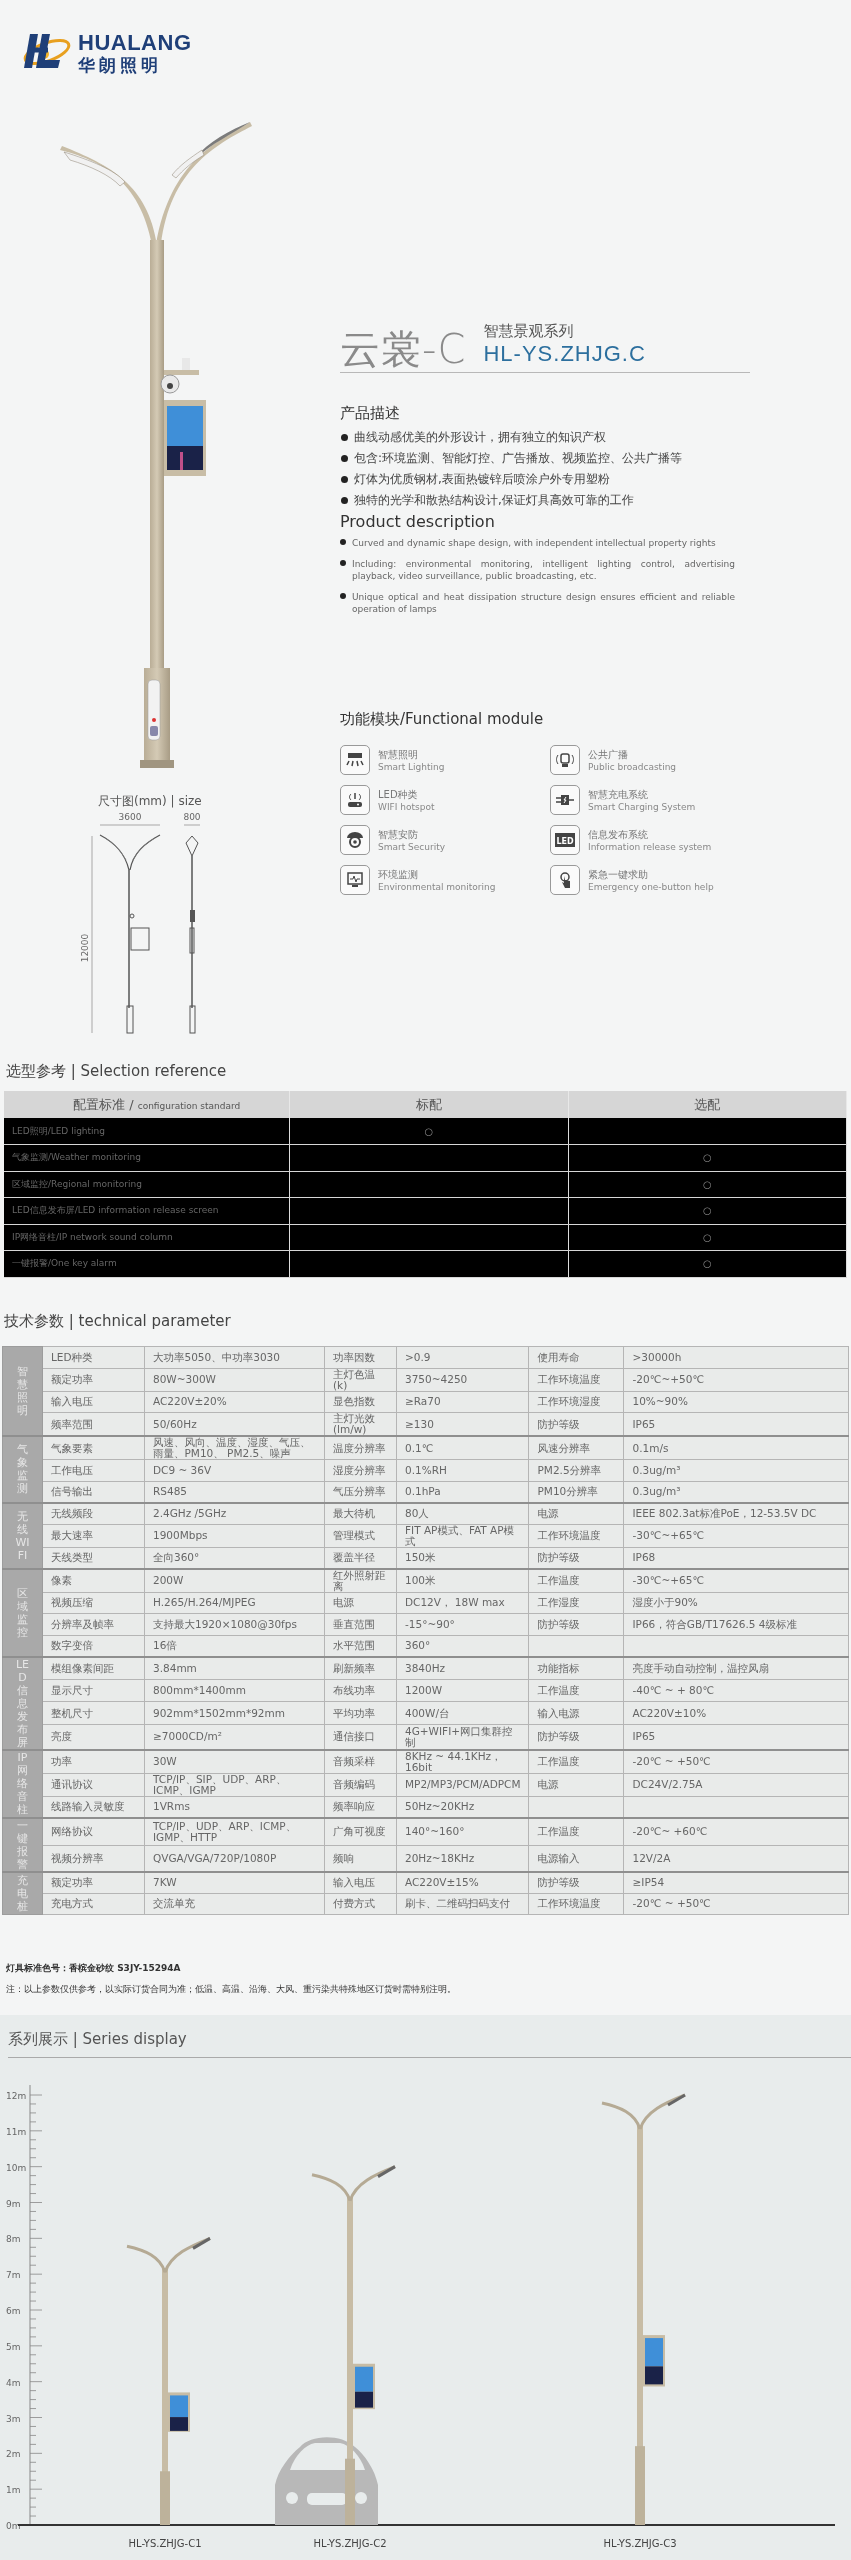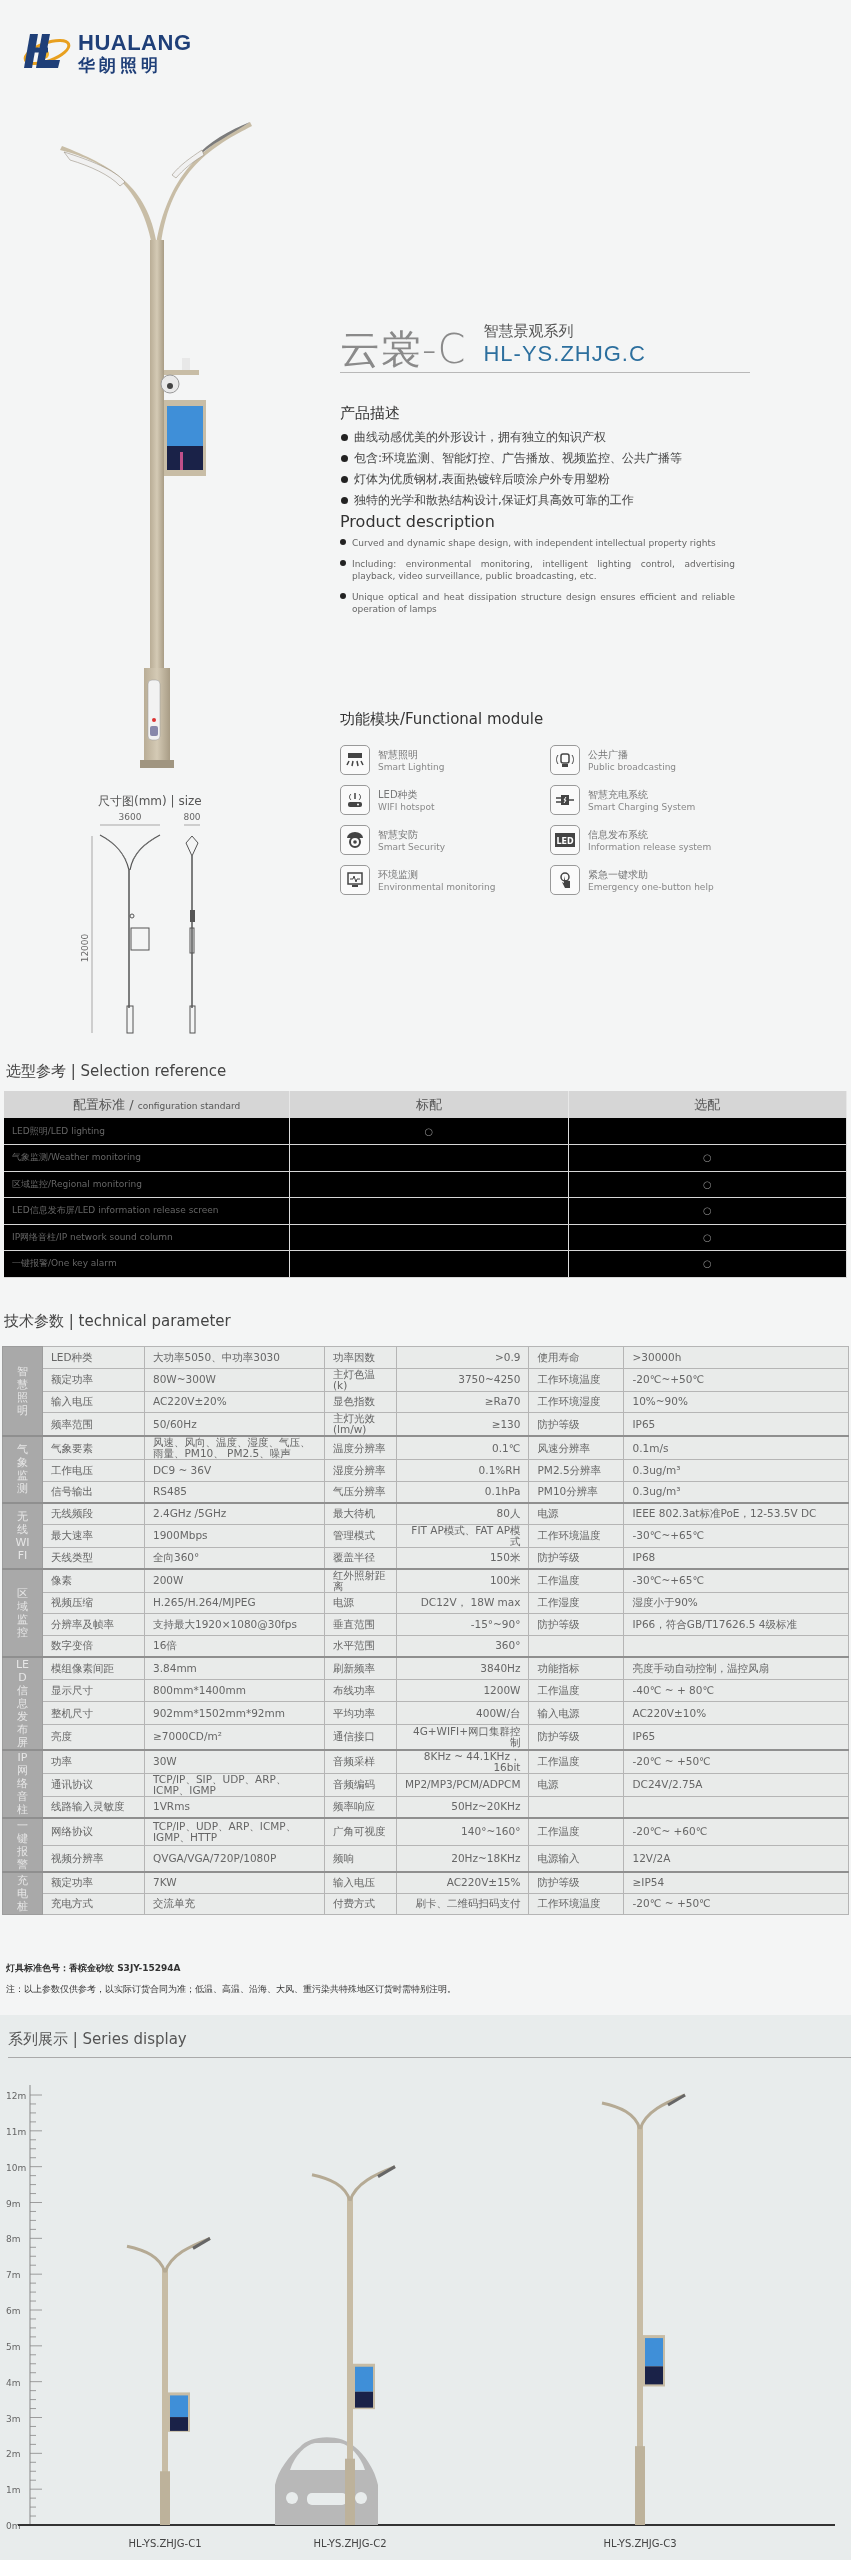--- a/index.html
+++ b/index.html
@@ -55,21 +55,21 @@
 
   
   #tech-title { left: 4px; top: 1312px; font-size: 15px; color: #444; }
   #tech-table { left: 2px; top: 1346px; width: 847px; border-collapse: collapse; background: #e9ebea; }
   #tech-table td { border: 1px solid #b5b5b5; font-size: 10.5px; color: #666; padding: 0 8px; line-height: 11px; height: 21.5px; }
   #tech-table td.group { background: #a9a9a9; color: #e6e6e6; width: 40px; text-align: center; font-size: 11px; line-height: 13px; padding: 0 10px; border-color: #9c9c9c; word-break: break-all; }
   #tech-table tr.gstart td { border-top: 2px solid #8f8f8f; }
   #tech-table td.c1 { width: 102px; margin-top: 7px; }
   #tech-table td.c2 { width: 180px; }
   #tech-table td.c3 { width: 72px; }
-  #tech-table td.c4 { width: 96px; text-align: right; }
+  #tech-table td.c4 { width: 96px; }
   #tech-table td.c5 { width: 95px; }
 
   #note1 { left: 6px; top: 1962px; font-size: 9px; color: #333; font-weight:bold; }
   #note2 { left: 6px; top: 1983px; font-size: 9px; color: #333; }
 
   
   #series-bg { left: 0; top: 2015px; width: 851px; height: 545px; background: #e8ecec; }
   #series-title { left: 8px; top: 2030px; font-size: 15px; color: #555; }
   #series-rule { left: 8px; top: 2057px; width: 843px; height: 1px; background: #aaa; }
   #series-chart { left: 0; top: 2075px; width: 851px; height: 485px; }

